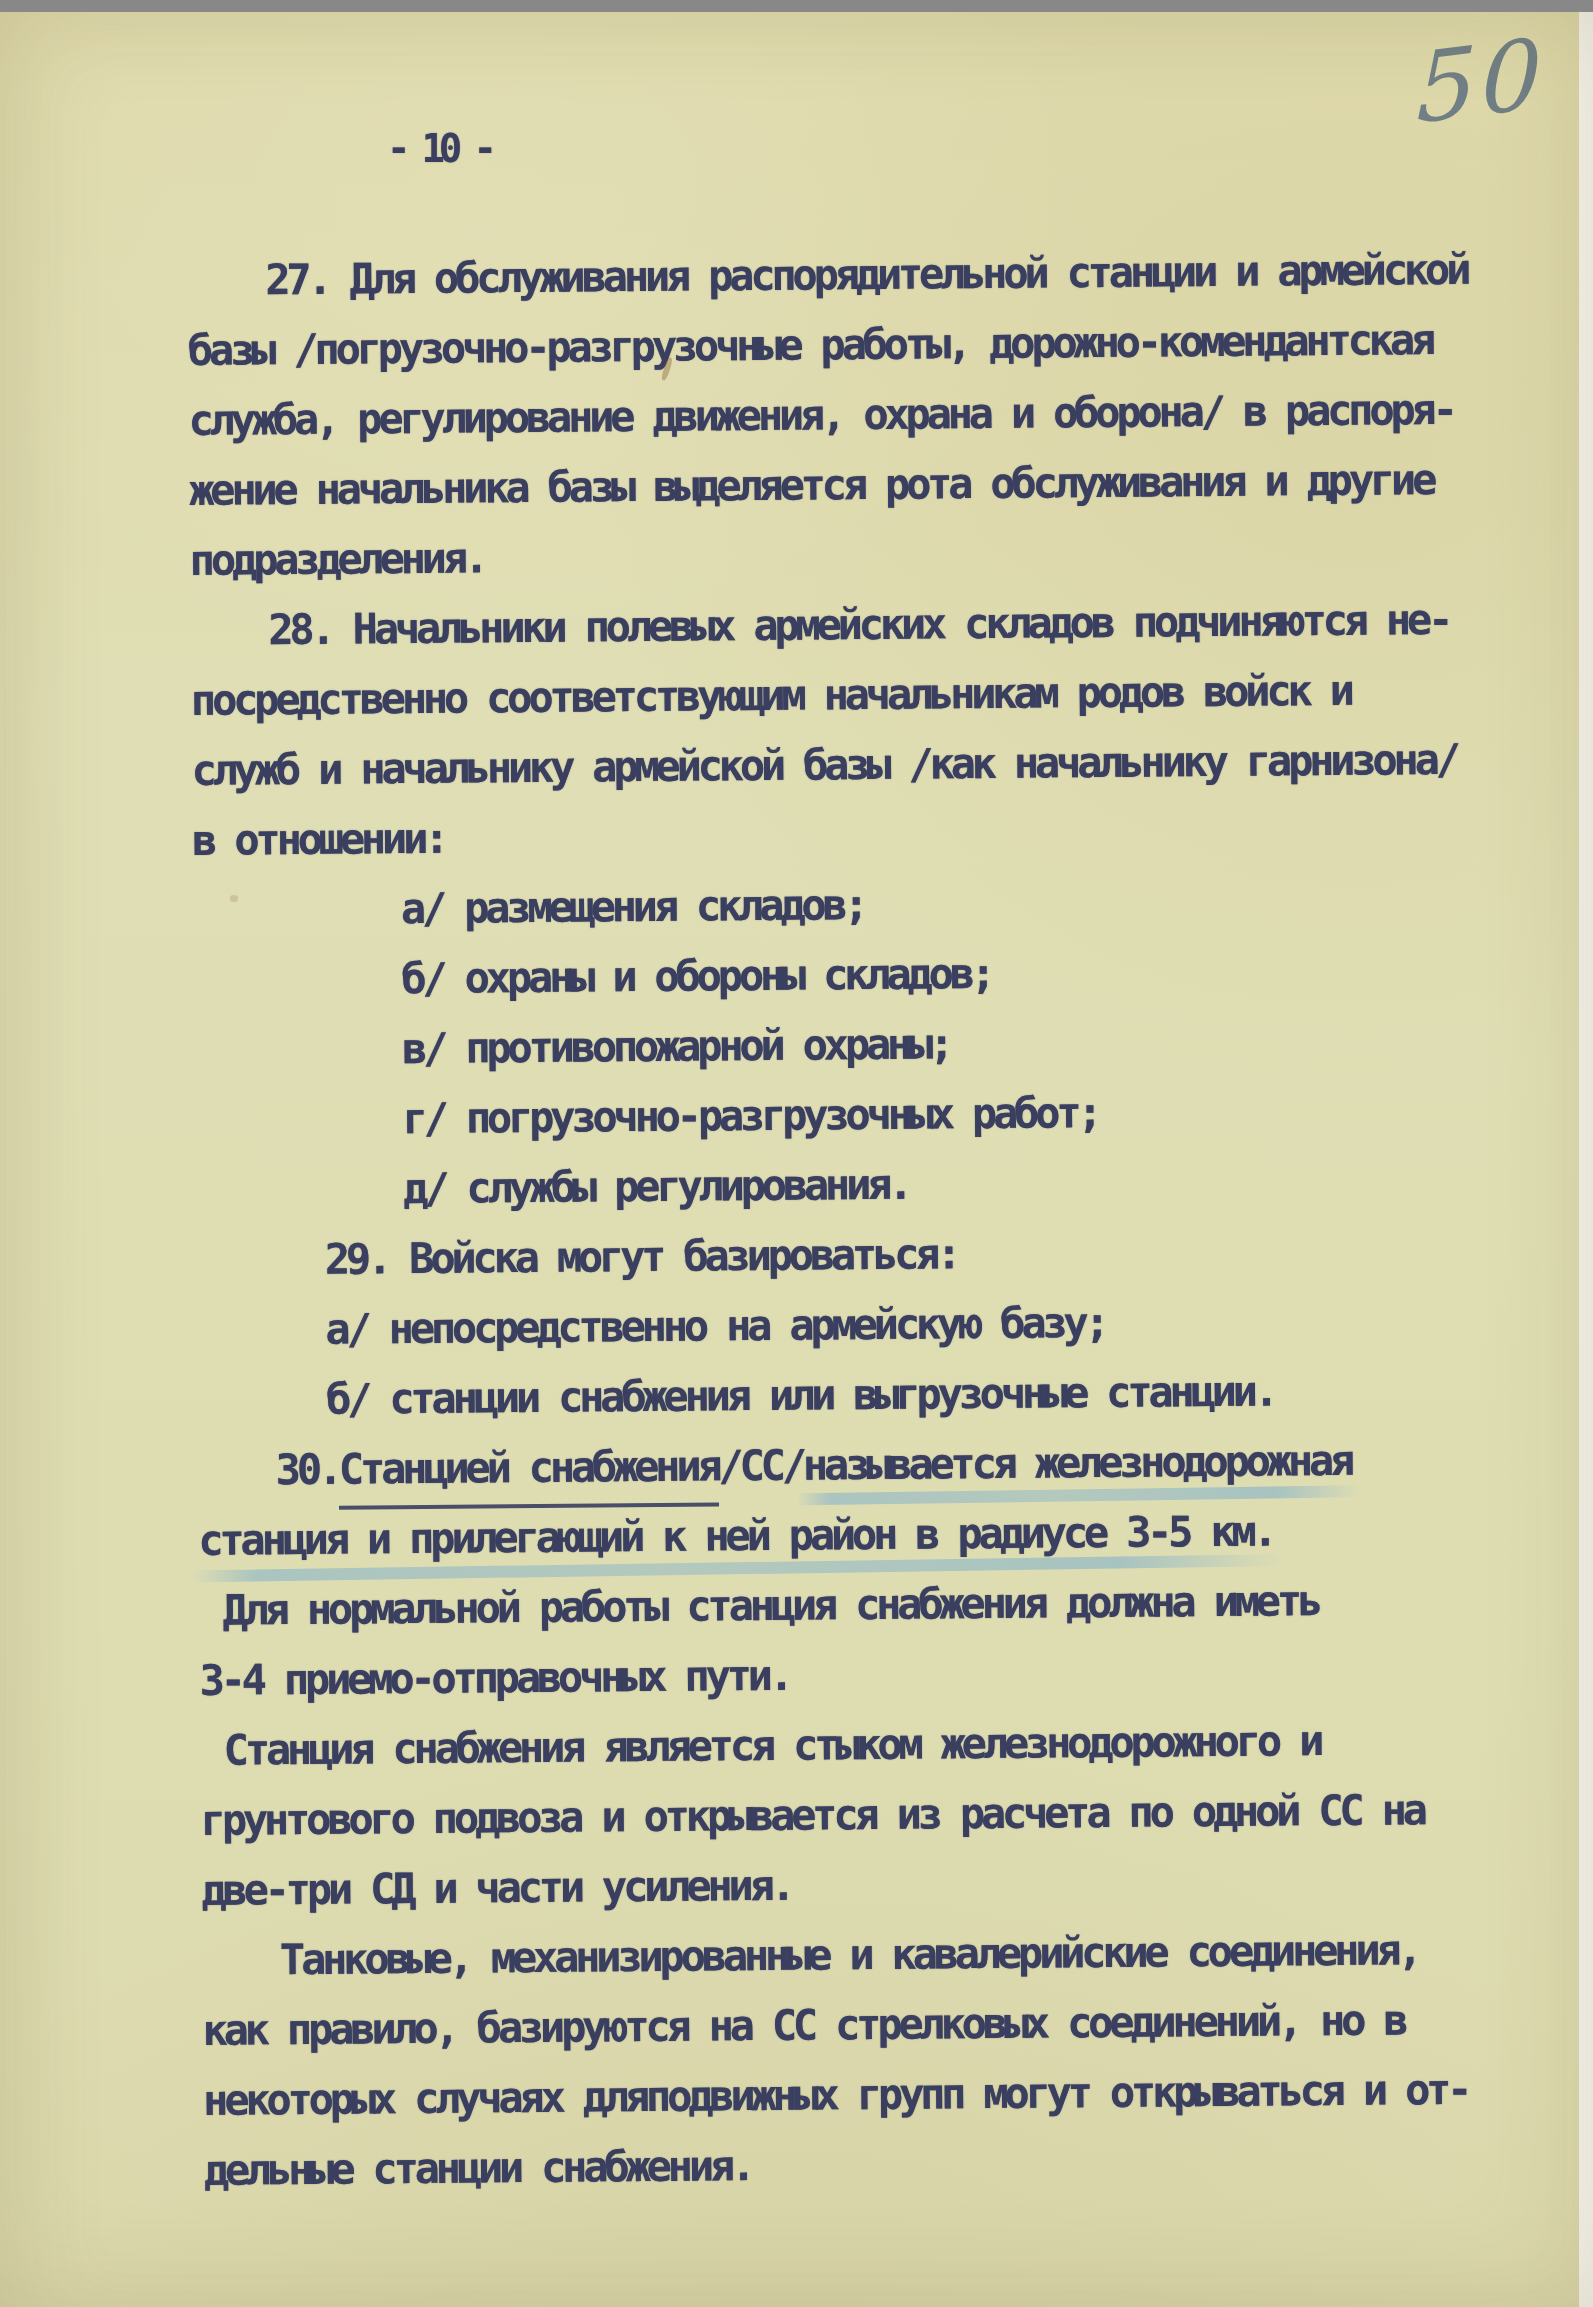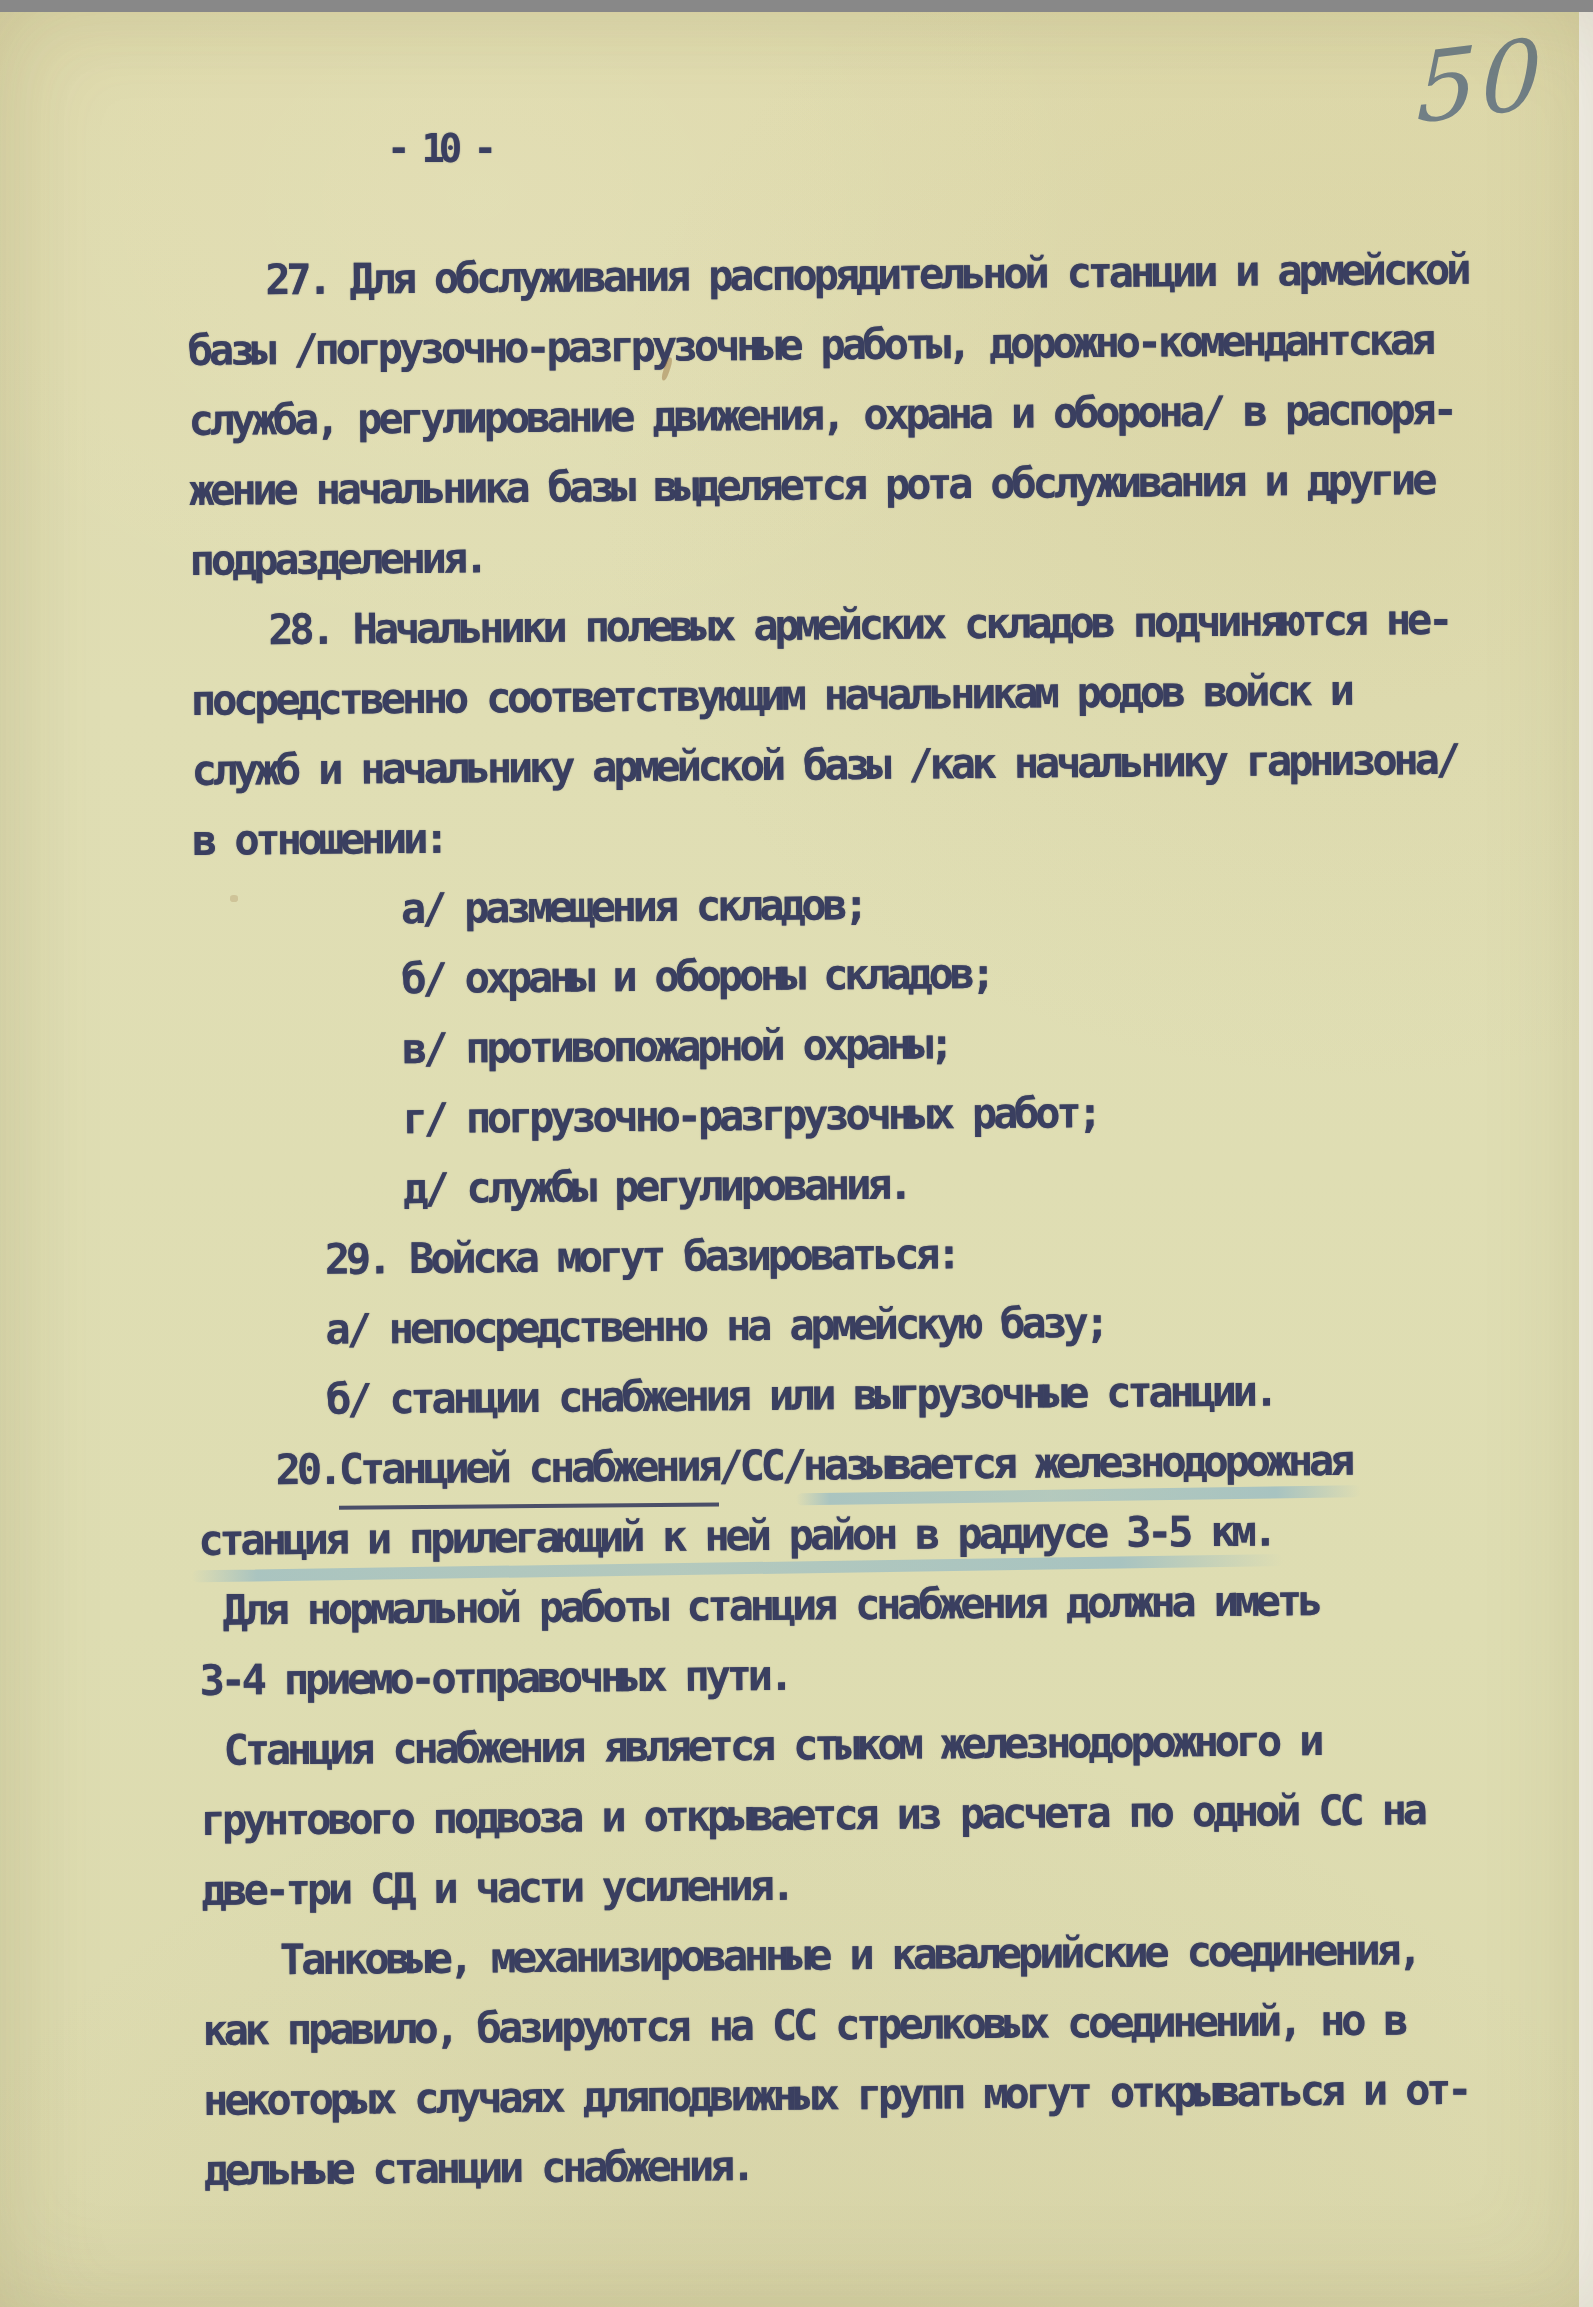--- a/index.html
+++ b/index.html
@@ -114,21 +114,21 @@
       <div class="line indent-none"><span class="seg">служб и начальнику армейской базы /как начальнику гарнизона/</span></div>
       <div class="line indent-none"><span class="seg">в отношении:</span></div>
       <div class="line indent-l1"><span class="seg">а/ размещения складов;</span></div>
       <div class="line indent-l1"><span class="seg">б/ охраны и обороны складов;</span></div>
       <div class="line indent-l1"><span class="seg">в/ противопожарной охраны;</span></div>
       <div class="line indent-l1"><span class="seg">г/ погрузочно-разгрузочных работ;</span></div>
       <div class="line indent-l1"><span class="seg">д/ службы регулирования.</span></div>
       <div class="line indent-l2"><span class="seg">29. Войска могут базироваться:</span></div>
       <div class="line indent-l2"><span class="seg">а/ непосредственно на армейскую базу;</span></div>
       <div class="line indent-l2"><span class="seg">б/ станции снабжения или выгрузочные станции.</span></div>
-      <div class="line indent-p1"><span class="seg">20. </span><span class="seg u-ink">Станцией снабжения</span><span class="seg"> /СС/ </span><span class="seg u-blue">называется железнодорожная</span></div>
+      <div class="line indent-p1"><span class="seg">30. </span><span class="seg u-ink">Станцией снабжения</span><span class="seg"> /СС/ </span><span class="seg u-blue">называется железнодорожная</span></div>
       <div class="line indent-none"><span class="seg u-blue">станция и прилегающий к ней район в радиусе 3-5 км.</span></div>
       <div class="line indent-p2"><span class="seg">Для нормальной работы станция снабжения должна иметь</span></div>
       <div class="line indent-none"><span class="seg">3-4 приемо-отправочных пути.</span></div>
       <div class="line indent-p2"><span class="seg">Станция снабжения является стыком железнодорожного и</span></div>
       <div class="line indent-none"><span class="seg">грунтового подвоза и открывается из расчета по одной СС на</span></div>
       <div class="line indent-none"><span class="seg">две-три СД и части усиления.</span></div>
       <div class="line indent-p1"><span class="seg">Танковые, механизированные и кавалерийские соединения,</span></div>
       <div class="line indent-none"><span class="seg">как правило, базируются на СС стрелковых соединений, но в</span></div>
       <div class="line indent-none"><span class="seg">некоторых случаях дляподвижных групп могут открываться и от-</span></div>
       <div class="line indent-none"><span class="seg">дельные станции снабжения.</span></div>

